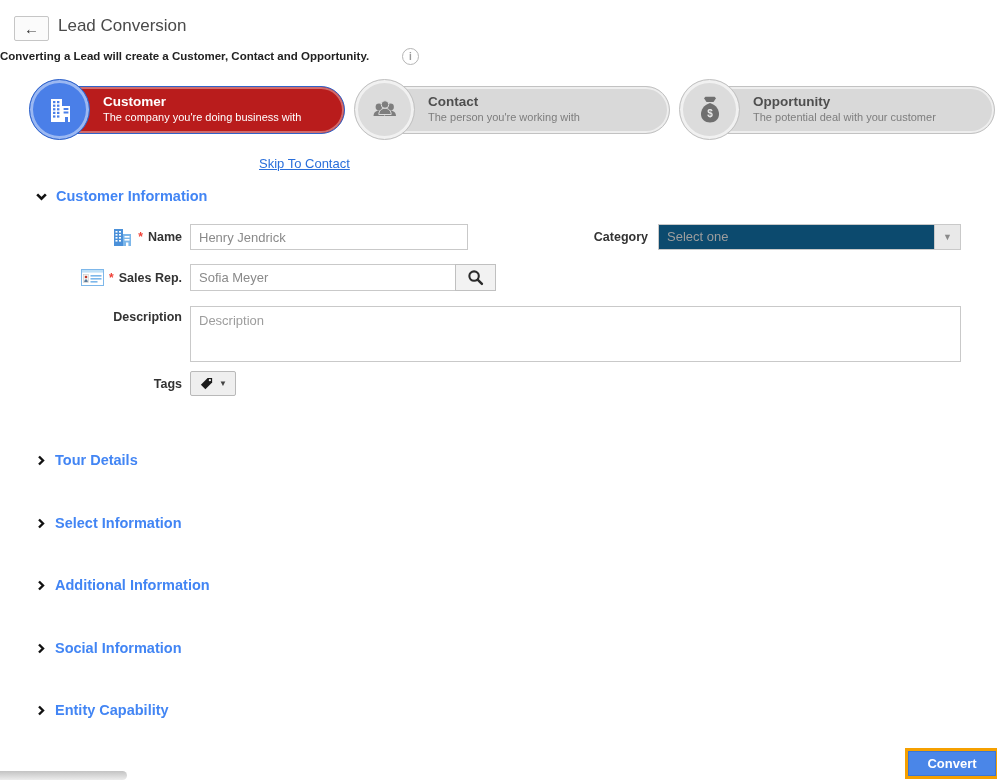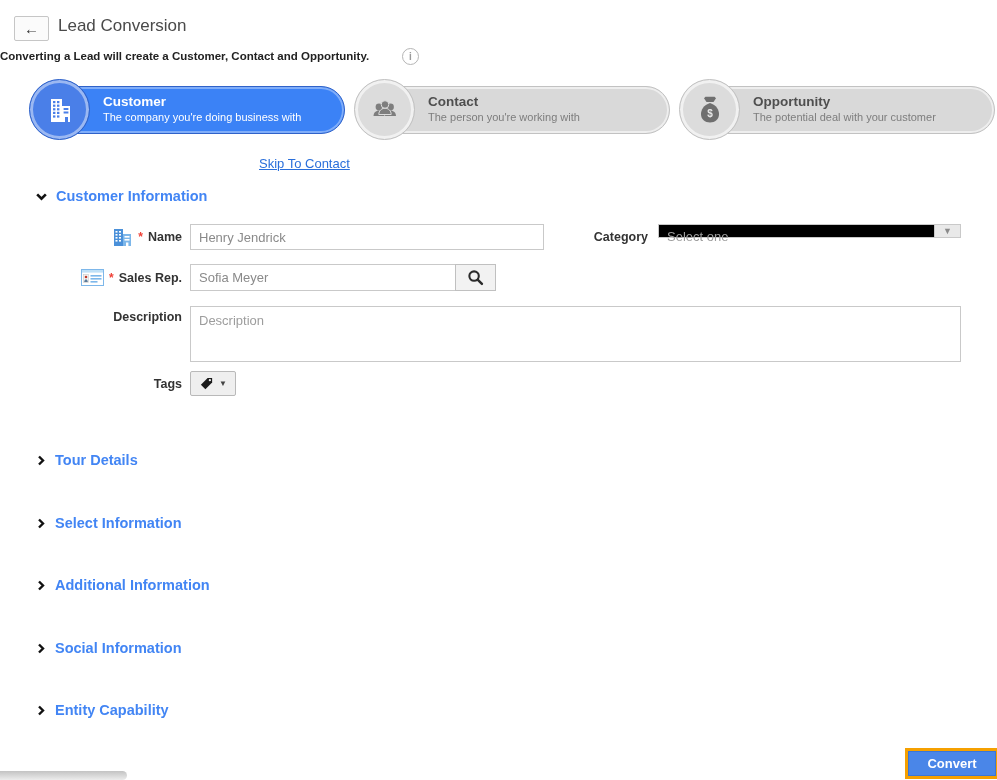--- a/index.html
+++ b/index.html
@@ -12,21 +12,21 @@
               display:flex; align-items:center; justify-content:center; font-size:15px; font-weight:bold; color:#333; cursor:pointer; }
   #page-title { left:58px; top:16px; font-size:17px; color:#4a4a4a; }
   #page-subtitle { left:0; top:50px; font-size:11.5px; font-weight:bold; color:#222; }
   #info-icon { left:402px; top:48px; width:17px; height:17px; border:1px solid #b5b5b5; border-radius:50%;
                display:flex; align-items:center; justify-content:center; font-size:10px; color:#9a9a9a; font-weight:bold; }
 
   
   #steps { left:30px; top:86px; width:965px; height:48px; display:flex; gap:10px; }
   .step { flex:1; position:relative; border-radius:26px; cursor:pointer; }
   .step-inactive { background:#d9d9d9; border:1px solid #c2c2c2; box-shadow:inset 0 0 0 2px rgba(255,255,255,.55); }
-  .step-active   { background:#3b82f6; border:1px solid #2f62c9; box-shadow:inset 0 0 0 2px rgba(255,255,255,.35); }
+  .step-active   { background:#b91c1c; border:1px solid #2f62c9; box-shadow:inset 0 0 0 2px rgba(255,255,255,.35); }
   .step-circle { position:absolute; left:-2px; top:-8px; width:61px; height:61px; border-radius:50%;
                  display:flex; align-items:center; justify-content:center; }
   .step-active .step-circle { background:#4a7fe8; border:1px solid #2f62c9; box-shadow:inset 0 0 0 3px rgba(255,255,255,.45); }
   .step-inactive .step-circle { background:#dcdcdc; border:1px solid #c2c2c2; box-shadow:inset 0 0 0 3px rgba(255,255,255,.6); }
   .step-text { margin-left:72px; padding-top:7px; }
   .step-title { font-size:13.5px; font-weight:bold; }
   .step-sub { font-size:11px; margin-top:2px; }
   .step-active .step-title, .step-active .step-sub { color:#fff; }
   .step-inactive .step-title { color:#4f4f4f; }
   .step-inactive .step-sub { color:#7d7d7d; }
@@ -43,23 +43,23 @@
   #sec-additional { left:35px; top:577px; }
   #sec-social { left:35px; top:640px; }
   #sec-entity { left:35px; top:702px;justify-content:space-between; }
 
   
   .flabel { display:flex; align-items:center; justify-content:flex-end; gap:5px; width:182px; left:0;
             font-weight:bold; font-size:12.5px; color:#333; }
   .req { color:#ef4036; font-weight:bold; font-size:12px; }
   input.txt { border:1px solid #c9c9c9; font-size:13px; color:#8a8a8a; padding:0 8px; font-family:"Liberation Sans",sans-serif; }
   #lbl-name { top:224px; height:26px; }
-  #input-name { left:190px; top:224px; width:354px; height:26px; }
+  #input-name { left:190px; top:224px; width:278px; height:26px; }
   #lbl-category { left:500px; top:224px; width:148px; height:26px; }
-  #select-category { left:658px; top:224px; width:303px; height:14px; border:1px solid #c9c9c9; display:flex; background:#000000; cursor:pointer; }
+  #select-category { left:658px; top:224px; width:303px; height:26px; border:1px solid #c9c9c9; display:flex; background:#0c4a6e; cursor:pointer; }
   #select-category .sel-text { flex:1; color:#9d9d9d; font-size:13px; padding:0 8px; line-height:24px; }
   #select-category .sel-btn { width:26px; background:#e9e9e9; border-left:1px solid #c9c9c9;
                               display:flex; align-items:center; justify-content:center; color:#8a8a8a; font-size:9px; }
   #lbl-salesrep { top:264px; height:27px; }
   #input-salesrep { left:190px; top:264px; width:266px; height:27px; }
   #btn-search { left:455px; top:264px; width:41px; height:27px; background:#f2f2f2; border:1px solid #c0c0c0;
                 display:flex; align-items:center; justify-content:center; cursor:pointer; }
   #lbl-desc { top:310px; }
   #textarea-desc { left:190px; top:306px; width:771px; height:56px; border:1px solid #c9c9c9; font-size:13px;
                    padding:6px 8px; color:#8a8a8a; resize:none; font-family:"Liberation Sans",sans-serif; }

